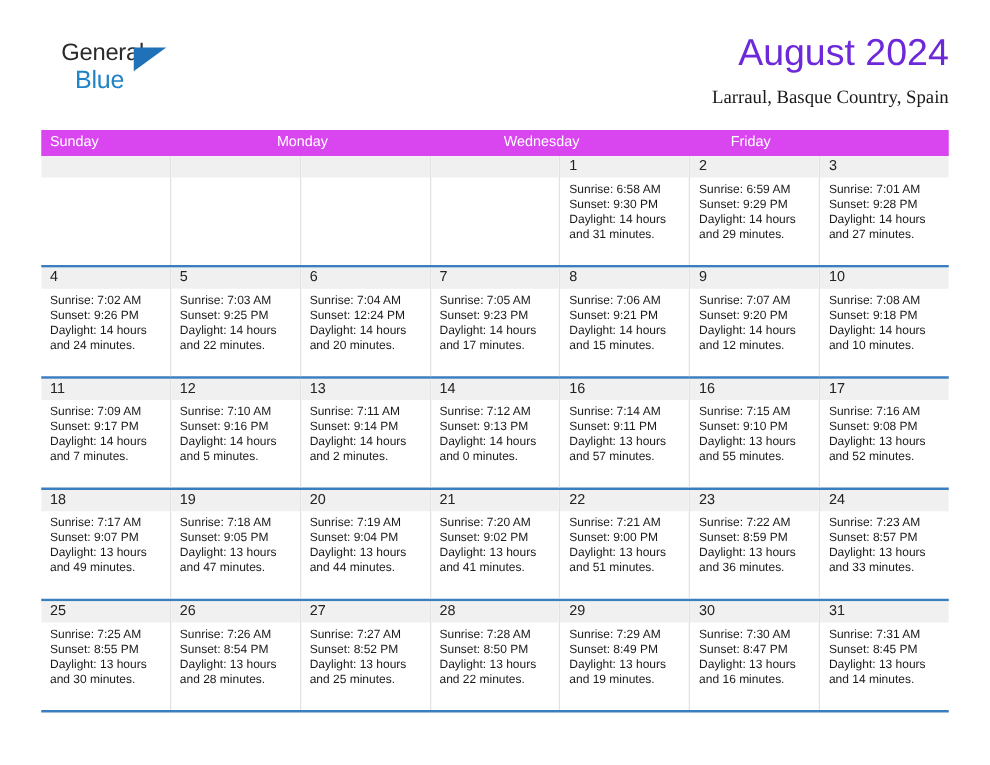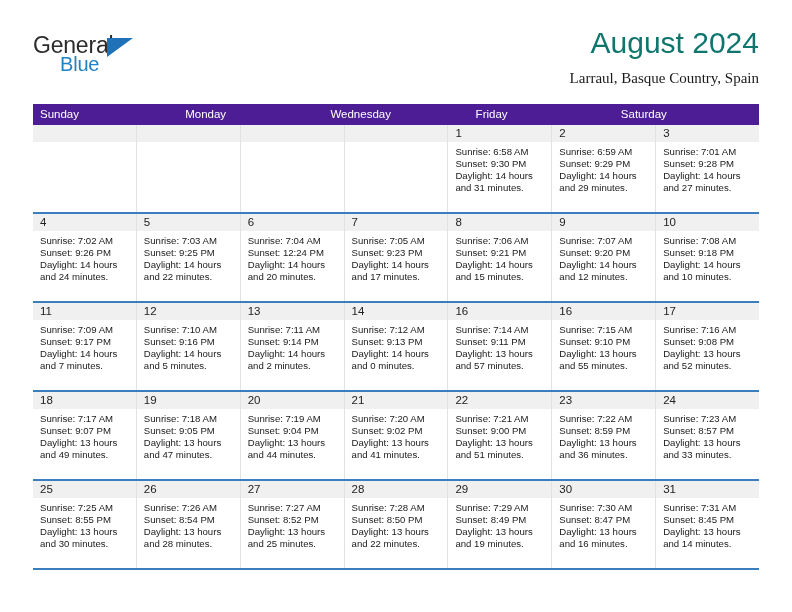--- a/index.html
+++ b/index.html
@@ -31,23 +31,23 @@
   }
   .brand {
     position: absolute;
     left: 0;
     top: 6px;
     width: 130px;
     height: 56px;
   }
   .brand-general {
     position: absolute;
-    left: 0;
+    left: 16px;
     top: 0;
-    font-size: 23px;
+    font-size: 19px;
     letter-spacing: -0.2px;
     color: #2b2b2b;
     font-family: "Liberation Sans", sans-serif;
   }
   .brand-tri {
     position: absolute;
     left: 74px;
     top: 6px;
     width: 0;
     height: 0;
@@ -65,21 +65,21 @@
   }
 
   .titles {
     position: absolute;
     right: 0;
     top: 0;
     text-align: right;
   }
   .cal-title {
     font-size: 30px;
-    color: #0f766e;
+    color: #6d28d9;
     line-height: 34px;
     white-space: nowrap;
   }
   .cal-subtitle {
     font-size: 15px;
     color: #1a1a1a;
     line-height: 20px;
     margin-top: 8px;
     white-space: nowrap;
     font-family: Liberation Serif, serif;
@@ -87,21 +87,21 @@
 
   
   .calendar {
     position: absolute;
     left: 33px;
     top: 104px;
     width: 726px;
   }
   .dow-row {
     display: flex;
-    background: #4c1d95;
+    background: #d946ef;
     height: 21px;
   }
   .dow {
     flex: 1 1 0;
     font-size: 11.5px;
     color: #ffffff;
     line-height: 21px;
     padding-left: 7px;
     box-sizing: border-box;
     white-space: nowrap;
@@ -168,21 +168,20 @@
       <div class="cal-subtitle">Larraul, Basque Country, Spain</div>
     </div>
   </div>
 
   <div class="calendar">
     <div class="dow-row" id="dow-row">
         <div class="dow">Sunday</div>
         <div class="dow">Monday</div>
         <div class="dow">Wednesday</div>
         <div class="dow">Friday</div>
-        <div class="dow">Saturday</div>
       </div>
     <div id="weeks-container">
         <div class="week">
           <div class="cell empty">
             <div class="daynum"></div>
           </div>
           <div class="cell empty">
             <div class="daynum"></div>
           </div>
           <div class="cell empty">

